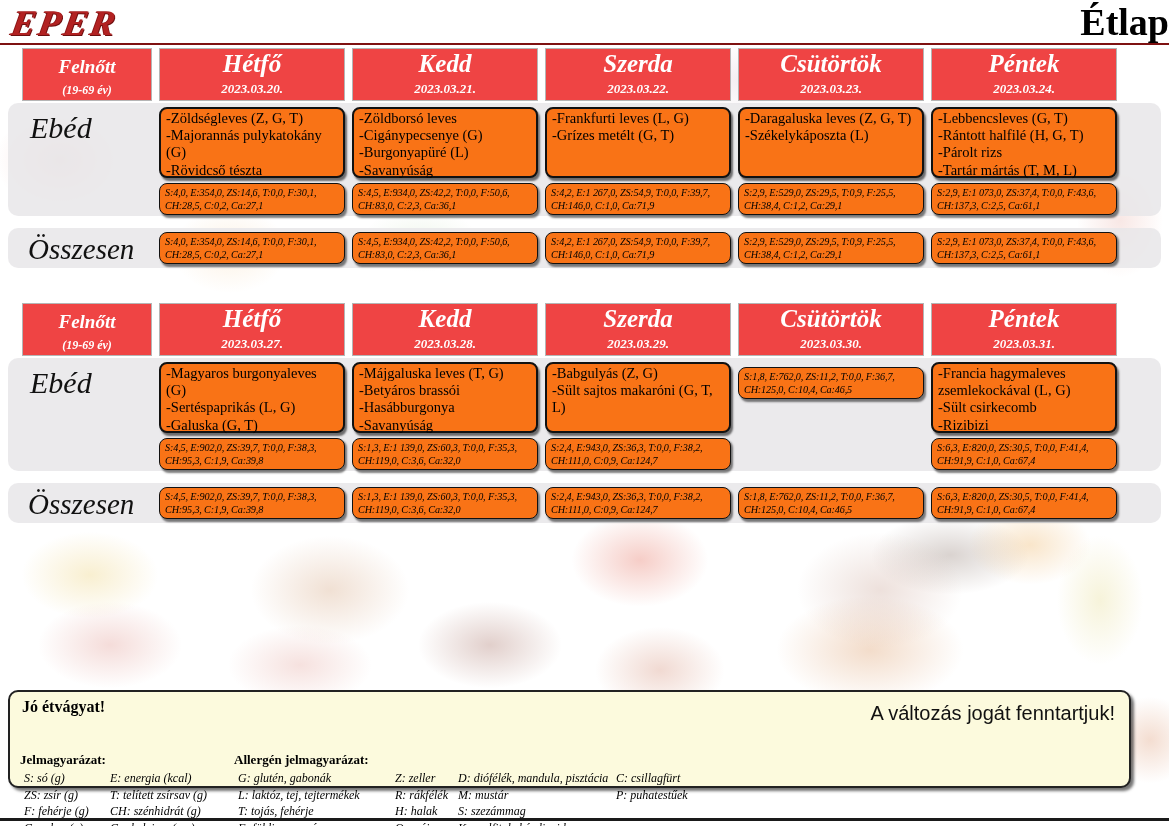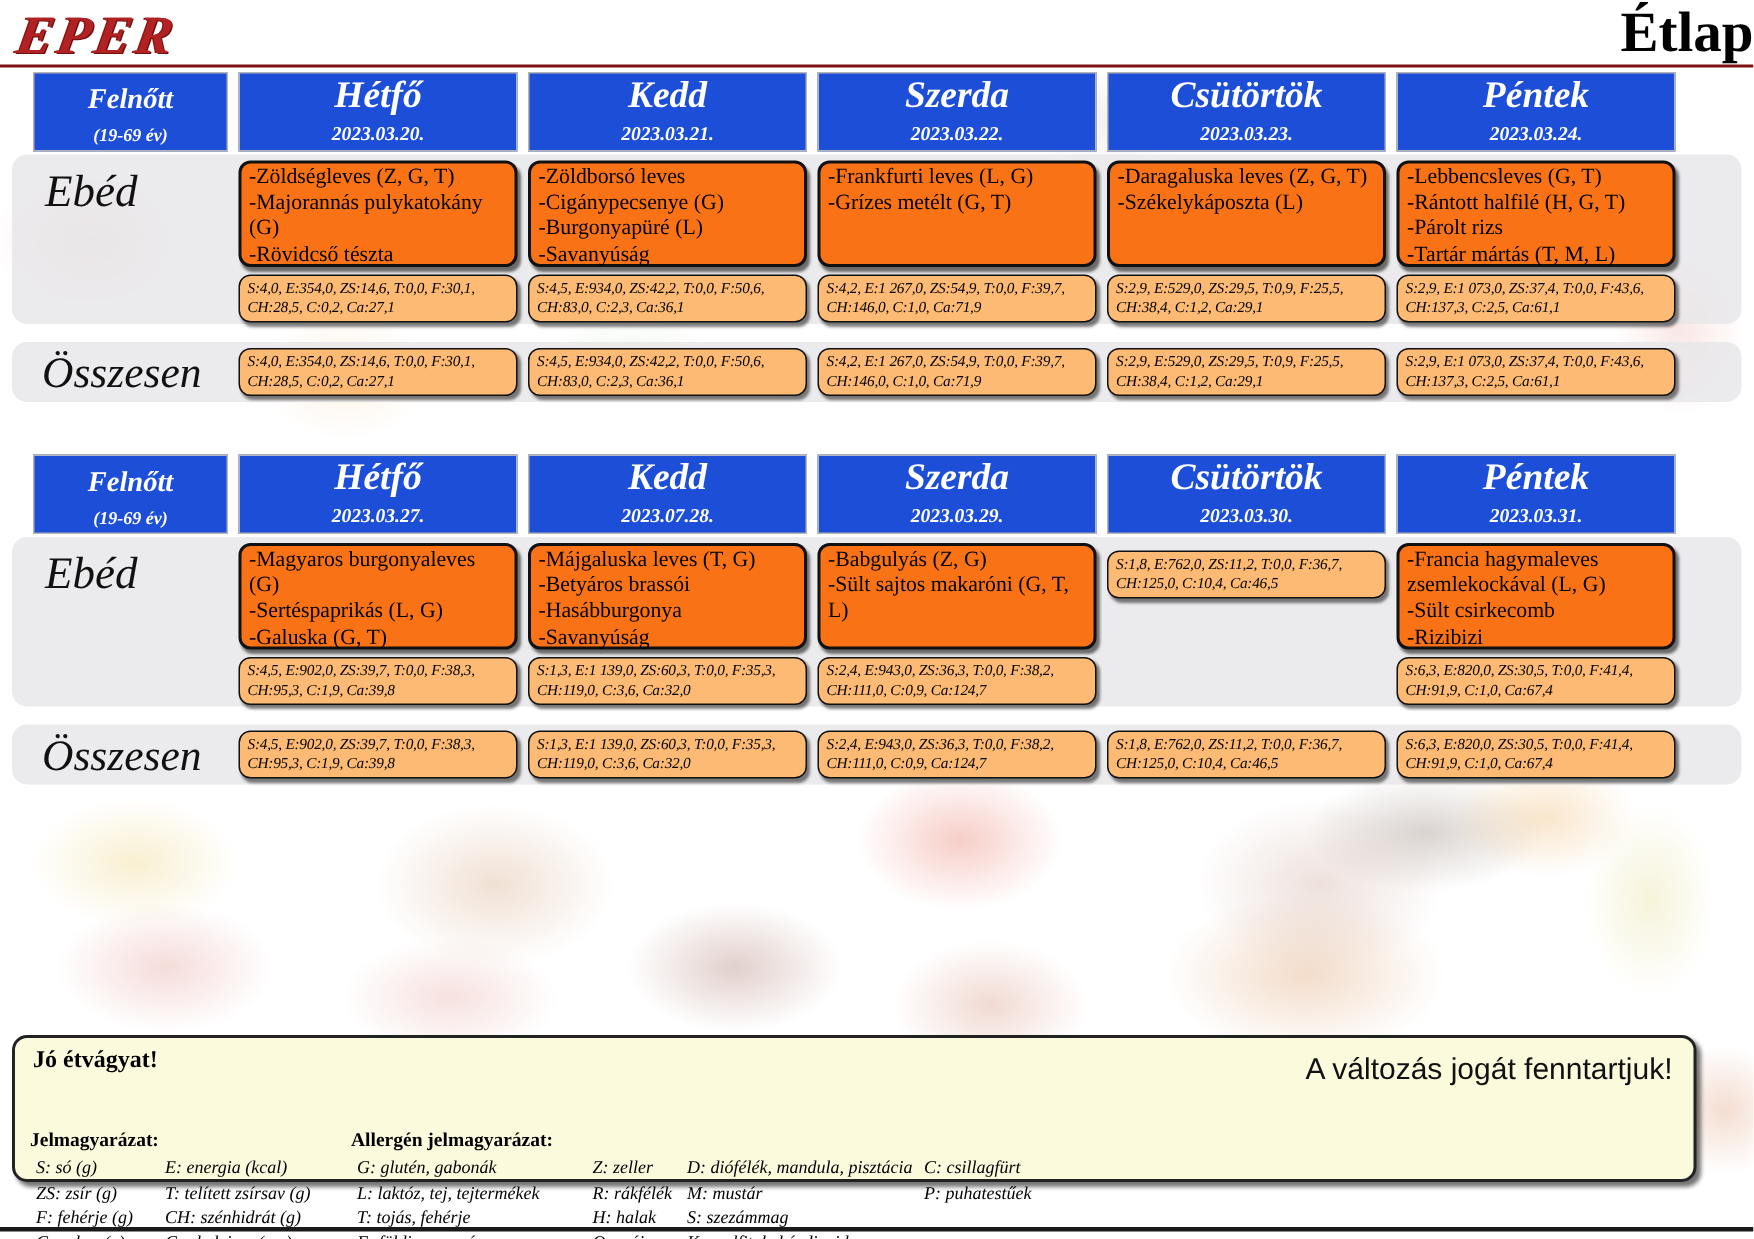--- a/index.html
+++ b/index.html
@@ -50,35 +50,35 @@
 
   .week{position:absolute;left:0;width:1169px;height:222px;}
   .week1{top:48px;} .week2{top:303px;}
   .band{position:absolute;left:8px;right:8px;background:rgba(232,230,233,0.85);border-radius:10px;}
   .band-ebed{top:55px;height:113px;}
   .band-total{top:180px;height:40px;}
   .row{position:absolute;left:22px;display:grid;
        grid-template-columns:130px repeat(5,186px);column-gap:7px;}
   .row-head{top:0;} .row-ebed{top:59px;} .row-total{top:182px;}
 
-  .redcell{background:#1d4ed8;border:1px solid #b5b5b5;box-sizing:border-box;
+  .redcell{background:#ef4444;border:1px solid #b5b5b5;box-sizing:border-box;
            height:53px;color:#fff;text-align:center;font-style:italic;font-weight:bold;}
   .group-name{font-size:19px;margin-top:7px;}
   .group-sub{font-size:12px;margin-top:5px;}
   .day-name{font-size:25px;margin-top:1px;line-height:28px;}
   .day-date{font-size:13px;margin-top:3px;}
 
   .lunch-label{font-style:italic;font-size:30px;color:#111;margin:4px 0 0 8px;}
   .total-label{font-style:italic;font-size:29px;color:#111;line-height:38px;margin-left:6px;}
 
   .menu-box{background:#f97316;border:2px solid #111;border-radius:8px;
             box-sizing:border-box;height:71px;padding:1px 5px 0 5px;
             font-size:14.5px;line-height:17.2px;color:#000;white-space:pre-line;
             box-shadow:2px 3px 2px rgba(0,0,0,0.55);}
-  .nutri-box{background:#fdba74;border:1.5px solid #111;border-radius:8px;
+  .nutri-box{background:#f97316;border:1.5px solid #111;border-radius:8px;
              box-sizing:border-box;height:32px;margin-top:5px;padding:2px 4px 0 5px;
              font-size:10.2px;letter-spacing:-0.15px;font-style:italic;line-height:13px;
              color:#000;white-space:pre-line;box-shadow:2px 2.5px 2px rgba(0,0,0,0.5);}
   .row-total .nutri-box{margin-top:2px;}
 
   .footer{position:absolute;left:8px;top:690px;width:1123px;height:98px;
           background:#fcfadd;border:2px solid #222;border-radius:10px;
           box-sizing:border-box;box-shadow:3px 3px 3px rgba(0,0,0,0.55);}
   .bon{position:absolute;left:12px;top:6px;font-size:16px;font-weight:bold;color:#000;}
   .rights{position:absolute;right:14px;top:10px;font-size:20px;color:#111;
@@ -200,21 +200,21 @@
       <div class="redcell">
         <div class="group-name">Felnőtt</div>
         <div class="group-sub">(19-69 év)</div>
       </div>
       <div class="redcell">
         <div class="day-name">Hétfő</div>
         <div class="day-date">2023.03.27.</div>
       </div>
       <div class="redcell">
         <div class="day-name">Kedd</div>
-        <div class="day-date">2023.07.28.</div>
+        <div class="day-date">2023.03.28.</div>
       </div>
       <div class="redcell">
         <div class="day-name">Szerda</div>
         <div class="day-date">2023.03.29.</div>
       </div>
       <div class="redcell">
         <div class="day-name">Csütörtök</div>
         <div class="day-date">2023.03.30.</div>
       </div>
       <div class="redcell">

